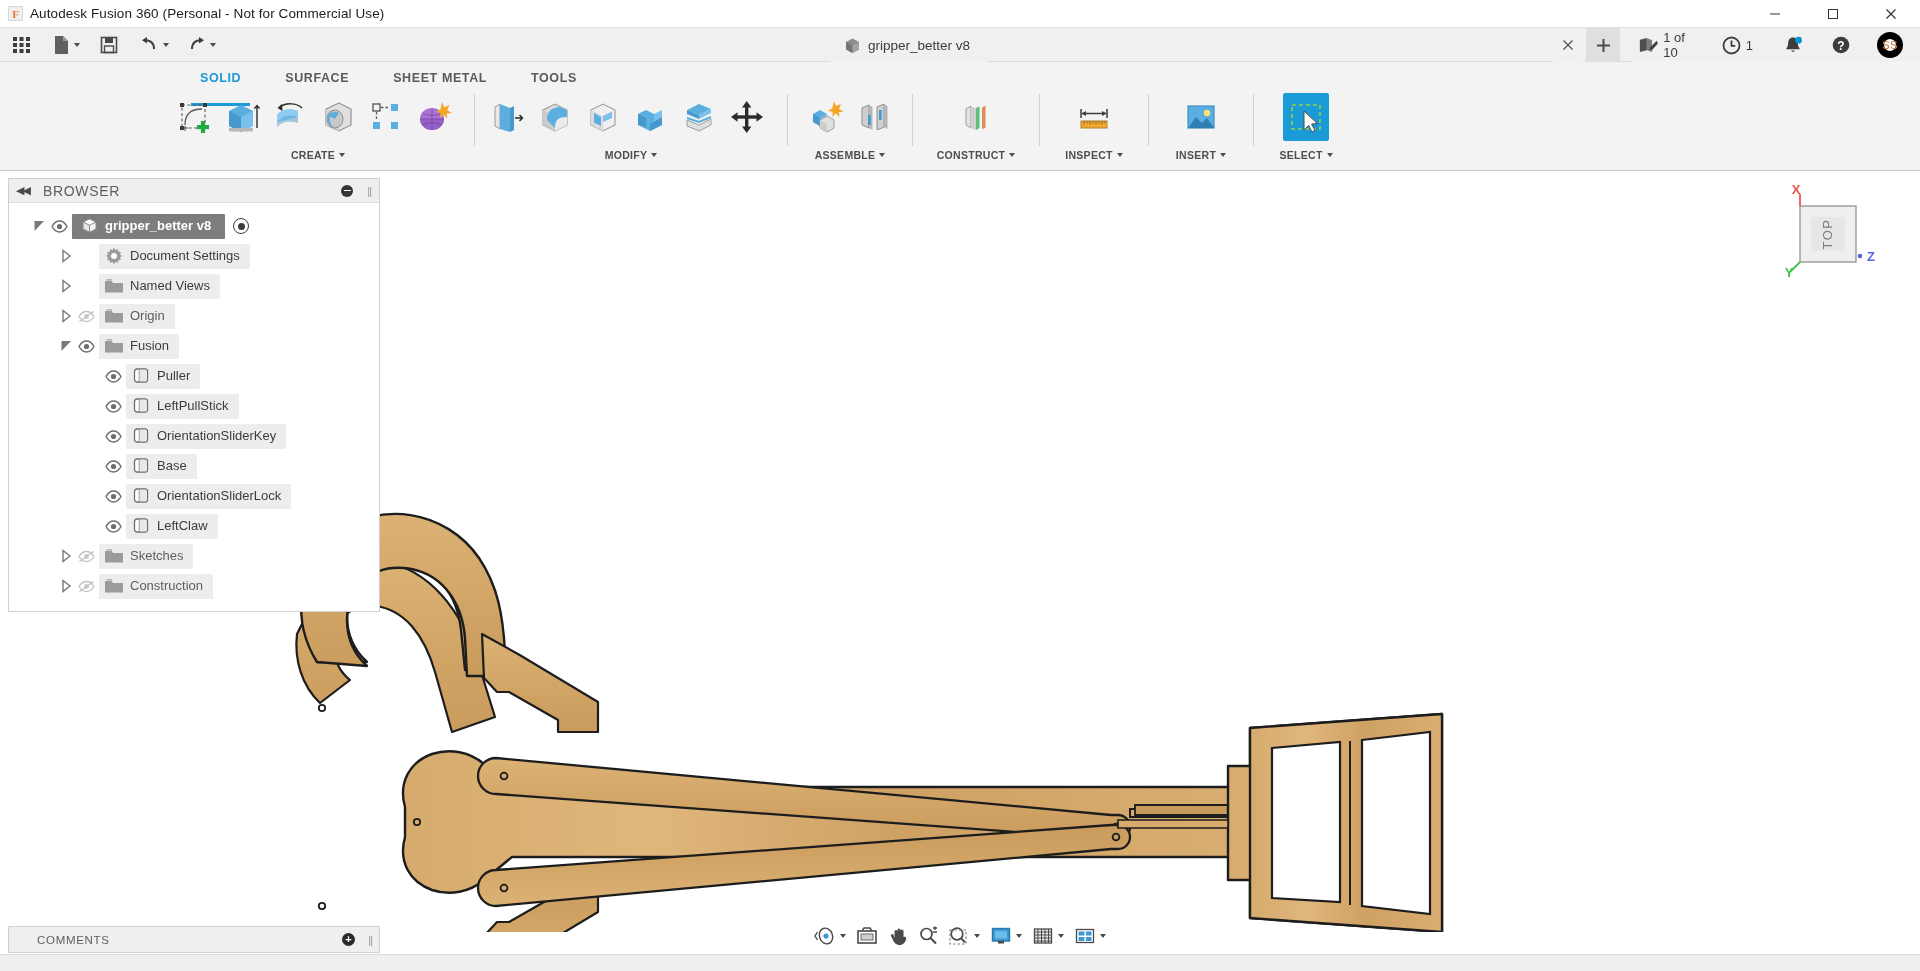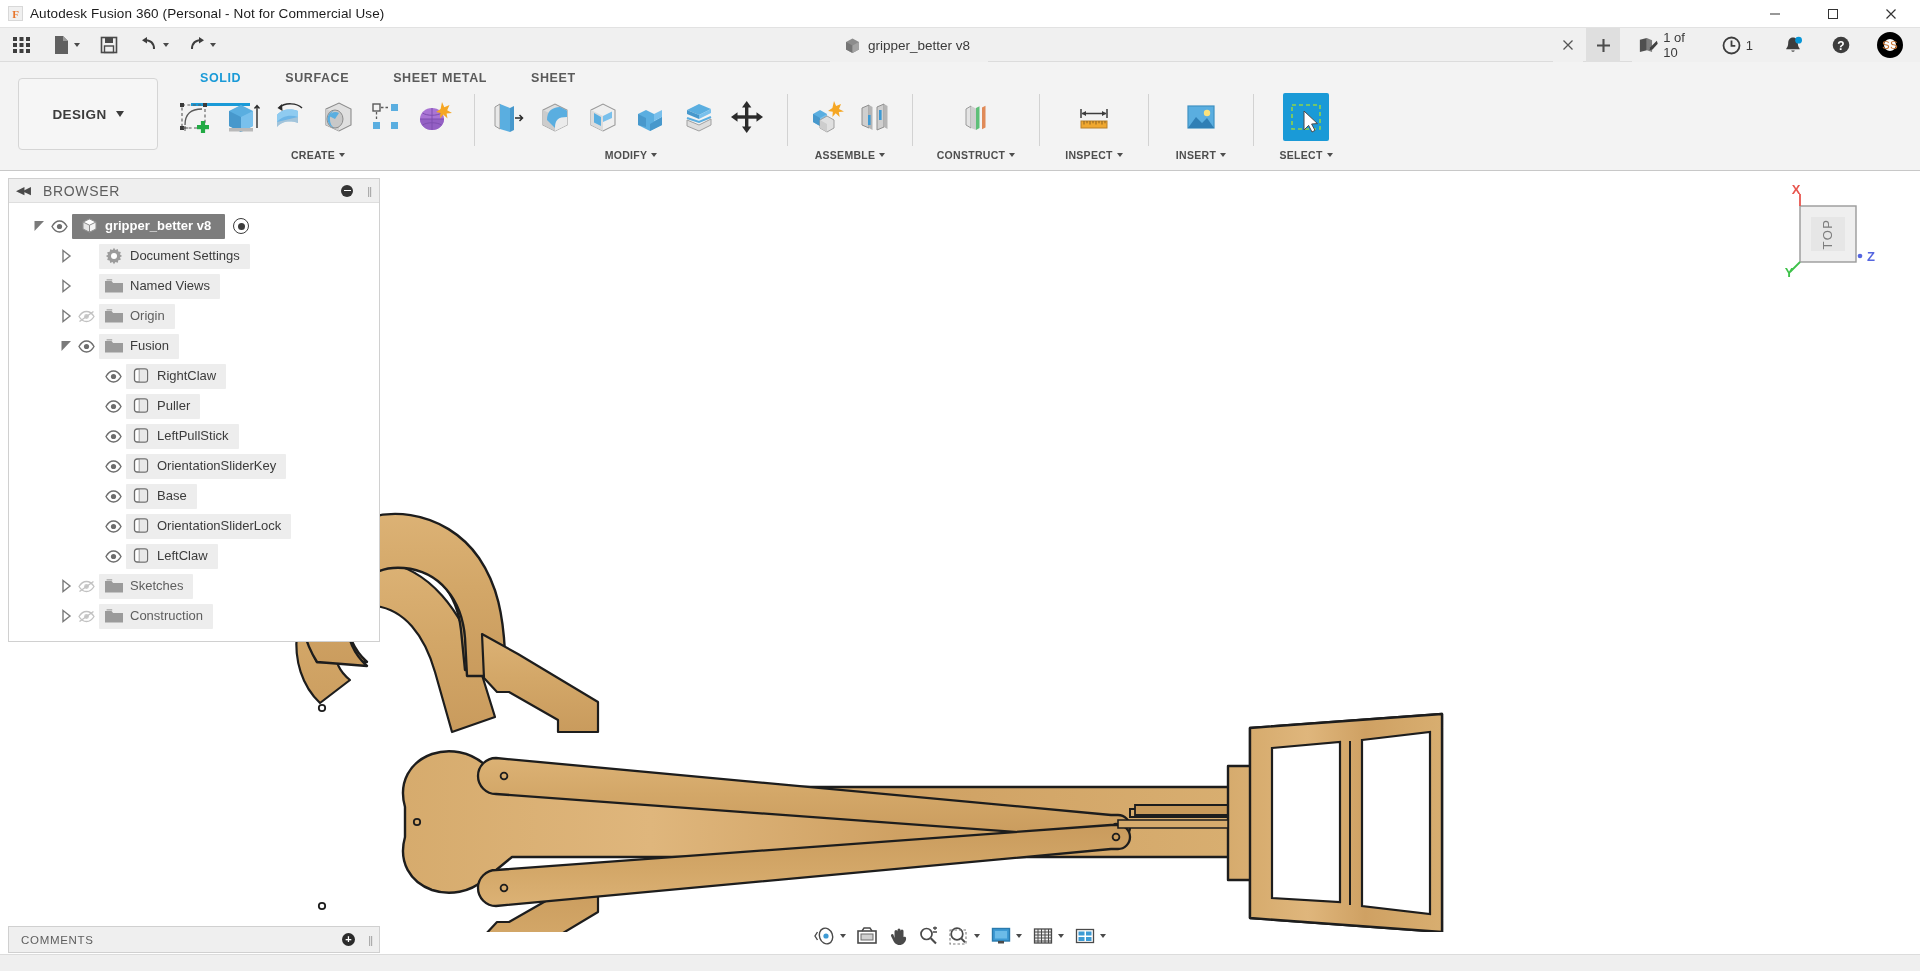--- a/index.html
+++ b/index.html
@@ -161,21 +161,21 @@
     background: #ffffff;
   }
   .viewcube { position: absolute; right: 42px; top: 12px; width: 100px; height: 100px; }
 
   
   .comments {
     position: absolute; left: 8px; bottom: 18px; width: 372px; height: 27px;
     border: 1px solid #d0d0d0; background: #efefef;
     display: flex; align-items: center; position: absolute;
   }
-  .comments-title { font-size: 11.5px; color: #5e5e5e; letter-spacing: .7px; margin-left: 12px; }
+  .comments-title { font-size: 11.5px; color: #5e5e5e; letter-spacing: .7px; margin-left: 28px; }
   .cm-plus {
     position: absolute; right: 24px; width: 13px; height: 13px; border-radius: 50%;
     background: #2b2b2b; display:flex; align-items:center; justify-content:center;
     color:#fff; font-size:11px; line-height:1; font-weight:bold;
   }
   .cm-grip { position: absolute; right: 7px; font-size: 11px; color: #999; letter-spacing:-1px; }
 
   
   .navbar {
     position: absolute; left: 50%; transform: translateX(-50%); bottom: 20px;
@@ -313,30 +313,26 @@
         <circle cx="10" cy="10" r="8.3" fill="#3d3d3d"></circle>
         <text x="10" y="14.6" font-size="12" font-weight="bold" fill="#fff" text-anchor="middle" font-family="Liberation Sans, sans-serif">?</text>
       </svg>
     </div>
     <div class="tr-item" style="margin-left:12px;margin-right:10px">
       <div class="avatar">SS</div>
     </div>
   </div>
 
   <div class="ribbon">
-    <div class="design-box">
-      <span class="design-label">DESIGN</span>
-      <span class="design-caret"></span>
-    </div>
 
     <div class="ribbon-tabs">
       <div class="rtab active">SOLID</div>
       <div class="rtab">SURFACE</div>
       <div class="rtab">SHEET METAL</div>
-      <div class="rtab">SHEET</div>
+      <div class="rtab">TOOLS</div>
     </div>
 
     <div class="ribbon-body">
 
       <div class="rgroup" style="width:300px">
         <div class="rgroup-icons" style="justify-content:flex-start;padding-left:2px">
           <div class="ricon">
             <svg width="38" height="38" viewBox="0 0 38 38">
               <g stroke="#5a5a5a" stroke-width="1.1" fill="none" stroke-dasharray="3 2.4">
                 <rect x="7" y="7" width="23" height="23"></rect>
@@ -826,39 +822,20 @@
             </svg>
           </span>
           <span class="tlabel-wrap">
             <span class="ficon">
               <svg width="18" height="17" viewBox="0 0 18 17">
                 <rect x="2.5" y="2" width="13" height="13" rx="2.6" fill="#ffffff" stroke="#6d6d6d" stroke-width="1.3"></rect>
                 <path d="M7.2 2.6 L7.2 14.4" stroke="#9e9e9e" stroke-width="1.1"></path>
                 <path d="M8 2.6 L14.5 2.6 L14.5 14.4 L8 14.4 z" fill="#e8e8e8"></path>
               </svg>
             </span>
-            <span class="tlabel">RightClaw</span>
-          </span>
-        </div>
-        <div class="trow" style="padding-left: 78px;">
-          <span class="twist"></span>
-          <span class="eye">
-            <svg width="17" height="13" viewBox="0 0 17 13">
-              <path d="M8.5 1 C13 1 16 6.5 16 6.5 C16 6.5 13 12 8.5 12 C4 12 1 6.5 1 6.5 C1 6.5 4 1 8.5 1 z" fill="none" stroke="#6d6d6d" stroke-width="1.4"></path>
-              <circle cx="8.5" cy="6.5" r="2.6" fill="#6d6d6d"></circle>
-            </svg>
-          </span>
-          <span class="tlabel-wrap">
-            <span class="ficon">
-              <svg width="18" height="17" viewBox="0 0 18 17">
-                <rect x="2.5" y="2" width="13" height="13" rx="2.6" fill="#ffffff" stroke="#6d6d6d" stroke-width="1.3"></rect>
-                <path d="M7.2 2.6 L7.2 14.4" stroke="#9e9e9e" stroke-width="1.1"></path>
-                <path d="M8 2.6 L14.5 2.6 L14.5 14.4 L8 14.4 z" fill="#e8e8e8"></path>
-              </svg>
-            </span>
             <span class="tlabel">Puller</span>
           </span>
         </div>
         <div class="trow" style="padding-left: 78px;">
           <span class="twist"></span>
           <span class="eye">
             <svg width="17" height="13" viewBox="0 0 17 13">
               <path d="M8.5 1 C13 1 16 6.5 16 6.5 C16 6.5 13 12 8.5 12 C4 12 1 6.5 1 6.5 C1 6.5 4 1 8.5 1 z" fill="none" stroke="#6d6d6d" stroke-width="1.4"></path>
               <circle cx="8.5" cy="6.5" r="2.6" fill="#6d6d6d"></circle>
             </svg>

